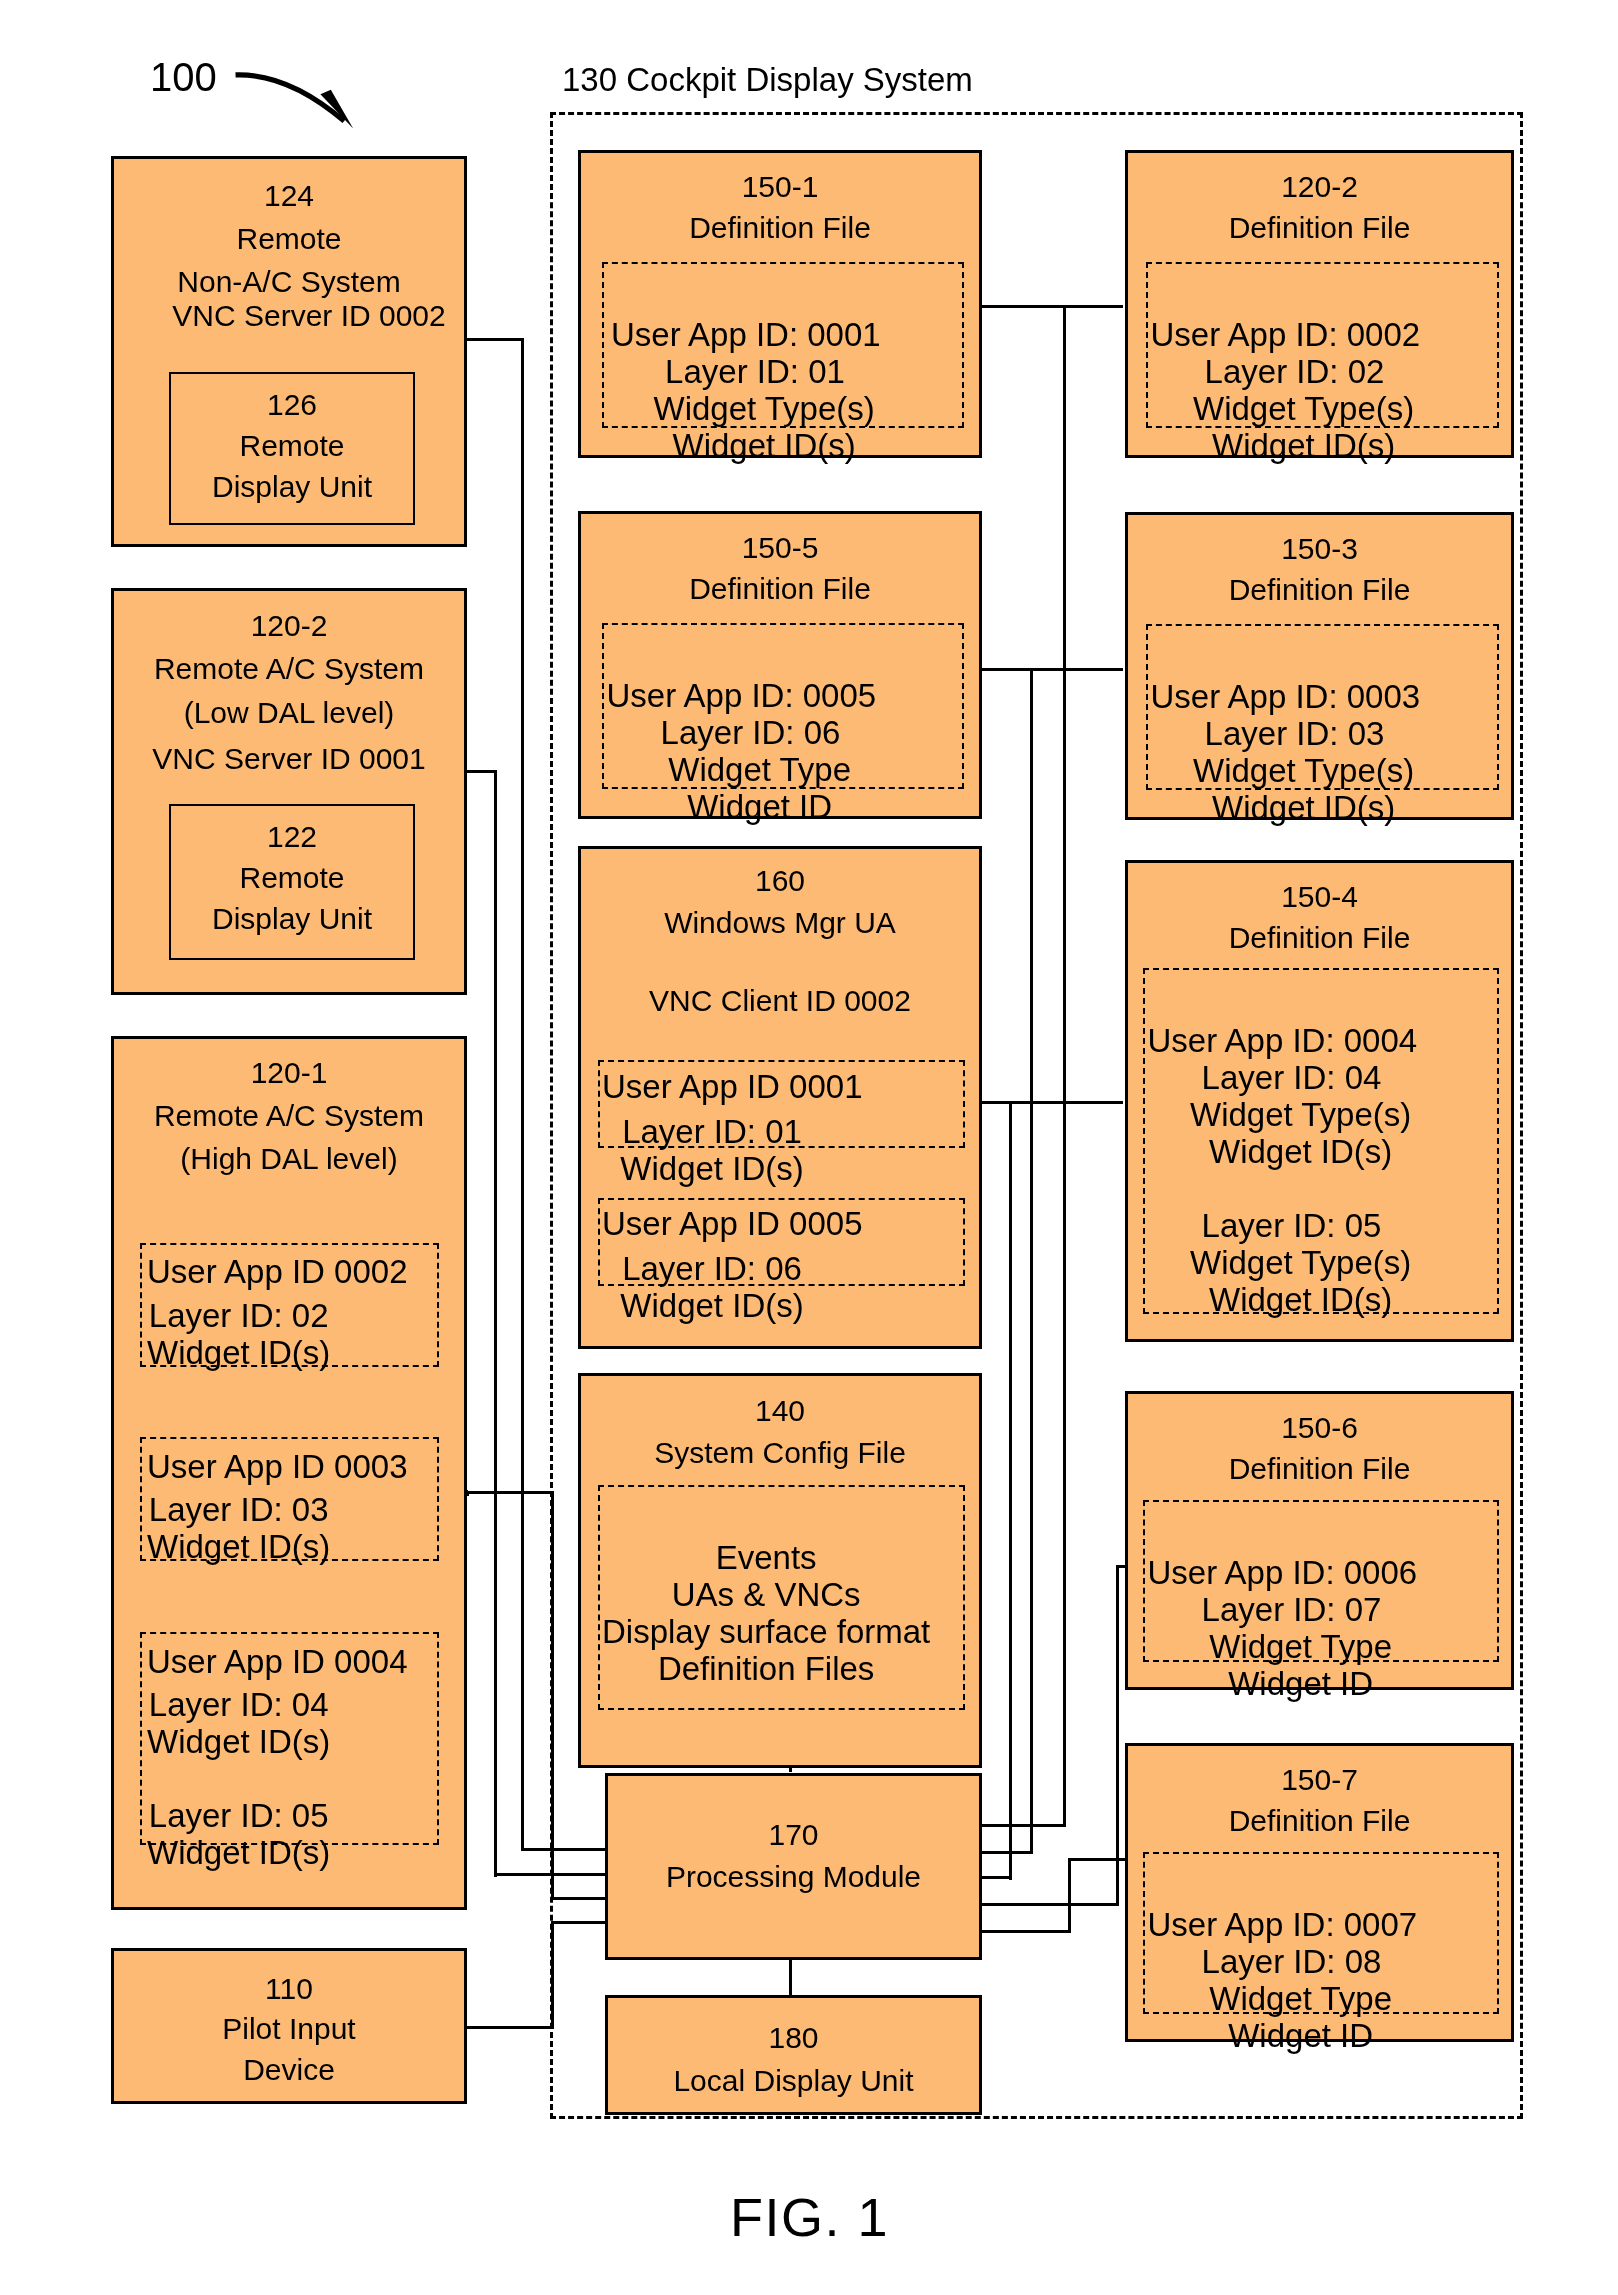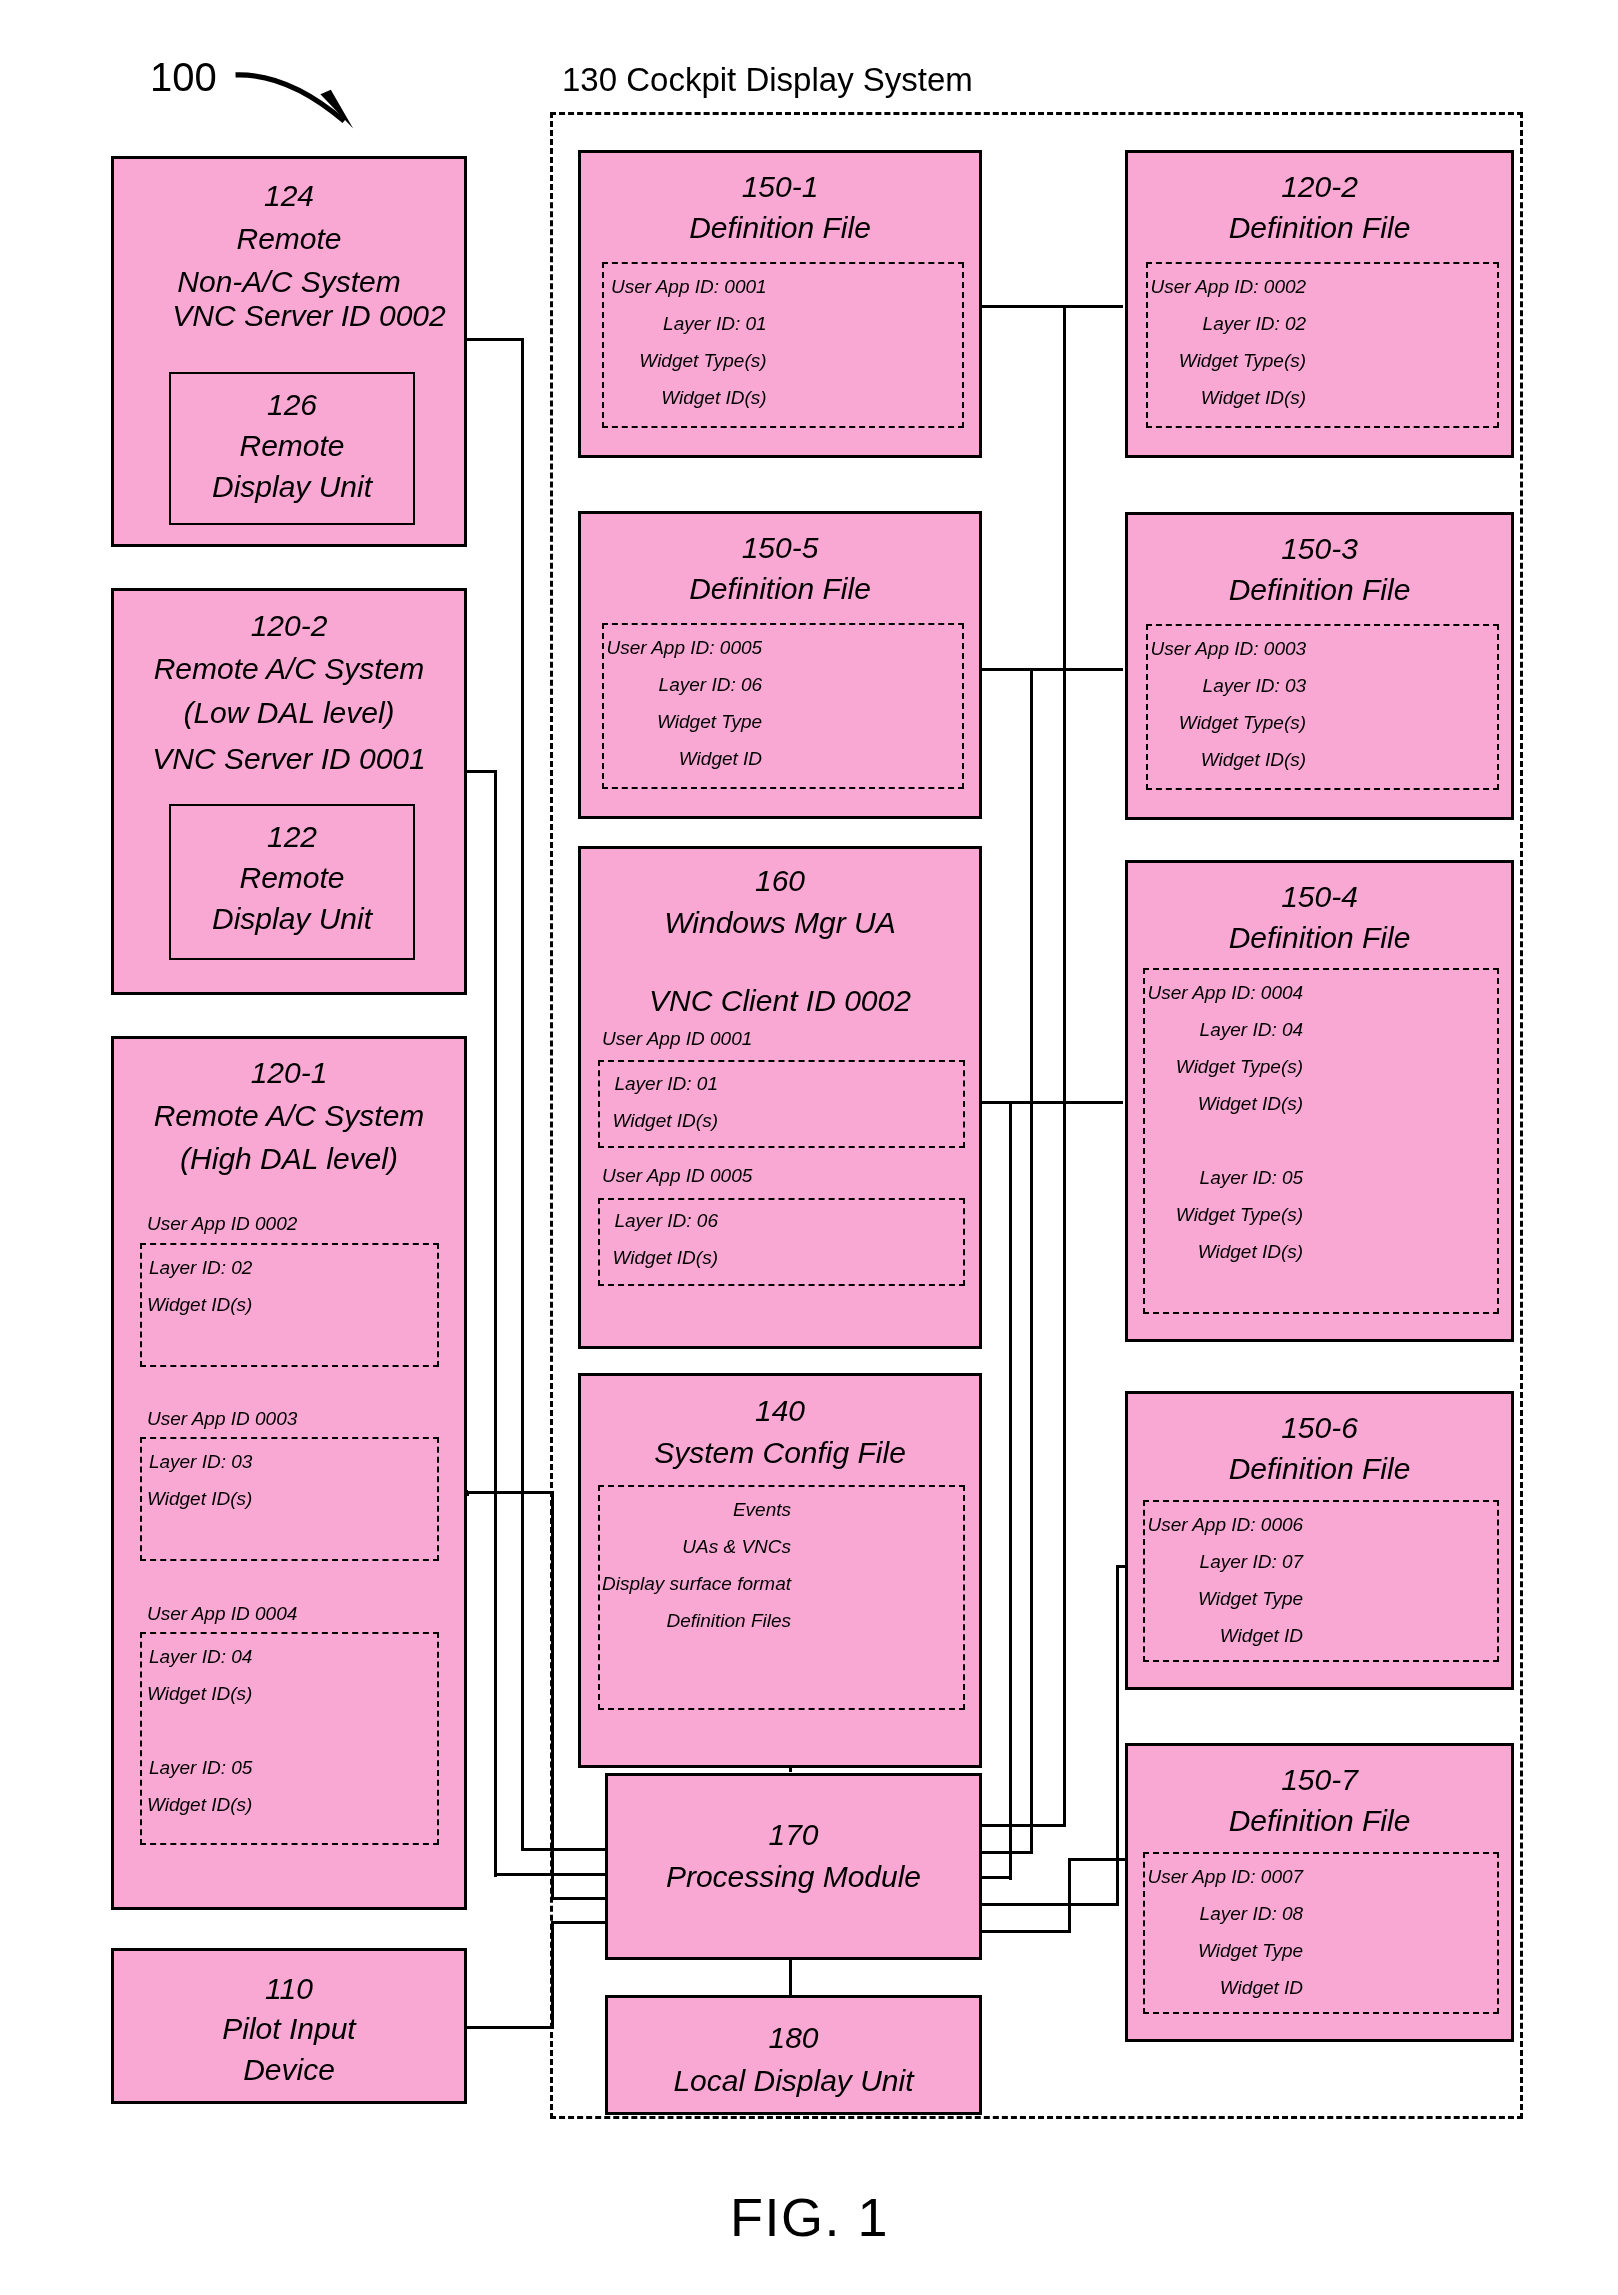--- a/index.html
+++ b/index.html
@@ -14,25 +14,24 @@
     width:1619px;
     height:2295px;
     background:#fff;
     overflow:hidden;
   }
 
   
   .box{
     position:absolute;
     border:3px solid #000;
-    background:#f9a8d4;
+    background:#fdba74;
     box-sizing:border-box;
     text-align:center;
     z-index:6;
-    font-style:italic;
   }
   .box.thin{border-width:2.2px;}
   .dashbox{
     position:absolute;
     border:3px dashed #000;
     background:transparent;
     box-sizing:border-box;
     z-index:2;
   }
   .inner-dash{
@@ -46,25 +45,26 @@
   .ttl{font-size:30px;line-height:39px;}
   .lbl{font-size:30px;line-height:39px;}
 
   .stack{
     position:absolute;
     left:0;right:0;
     text-align:center;
   }
   .lines{
     position:absolute;
-    text-align:right;
+    text-align:center;
     white-space:pre;
-    font-size:19px;
+    font-size:33px;
     line-height:37px;
     z-index:8;
+    margin-top:48px;
   }
 
   
   .h{position:absolute;height:0;border-top:3px solid #000;z-index:1;}
   .v{position:absolute;width:0;border-left:3px solid #000;z-index:1;}
 
   
   #fignum100{
     position:absolute;
     font-size:40px;

